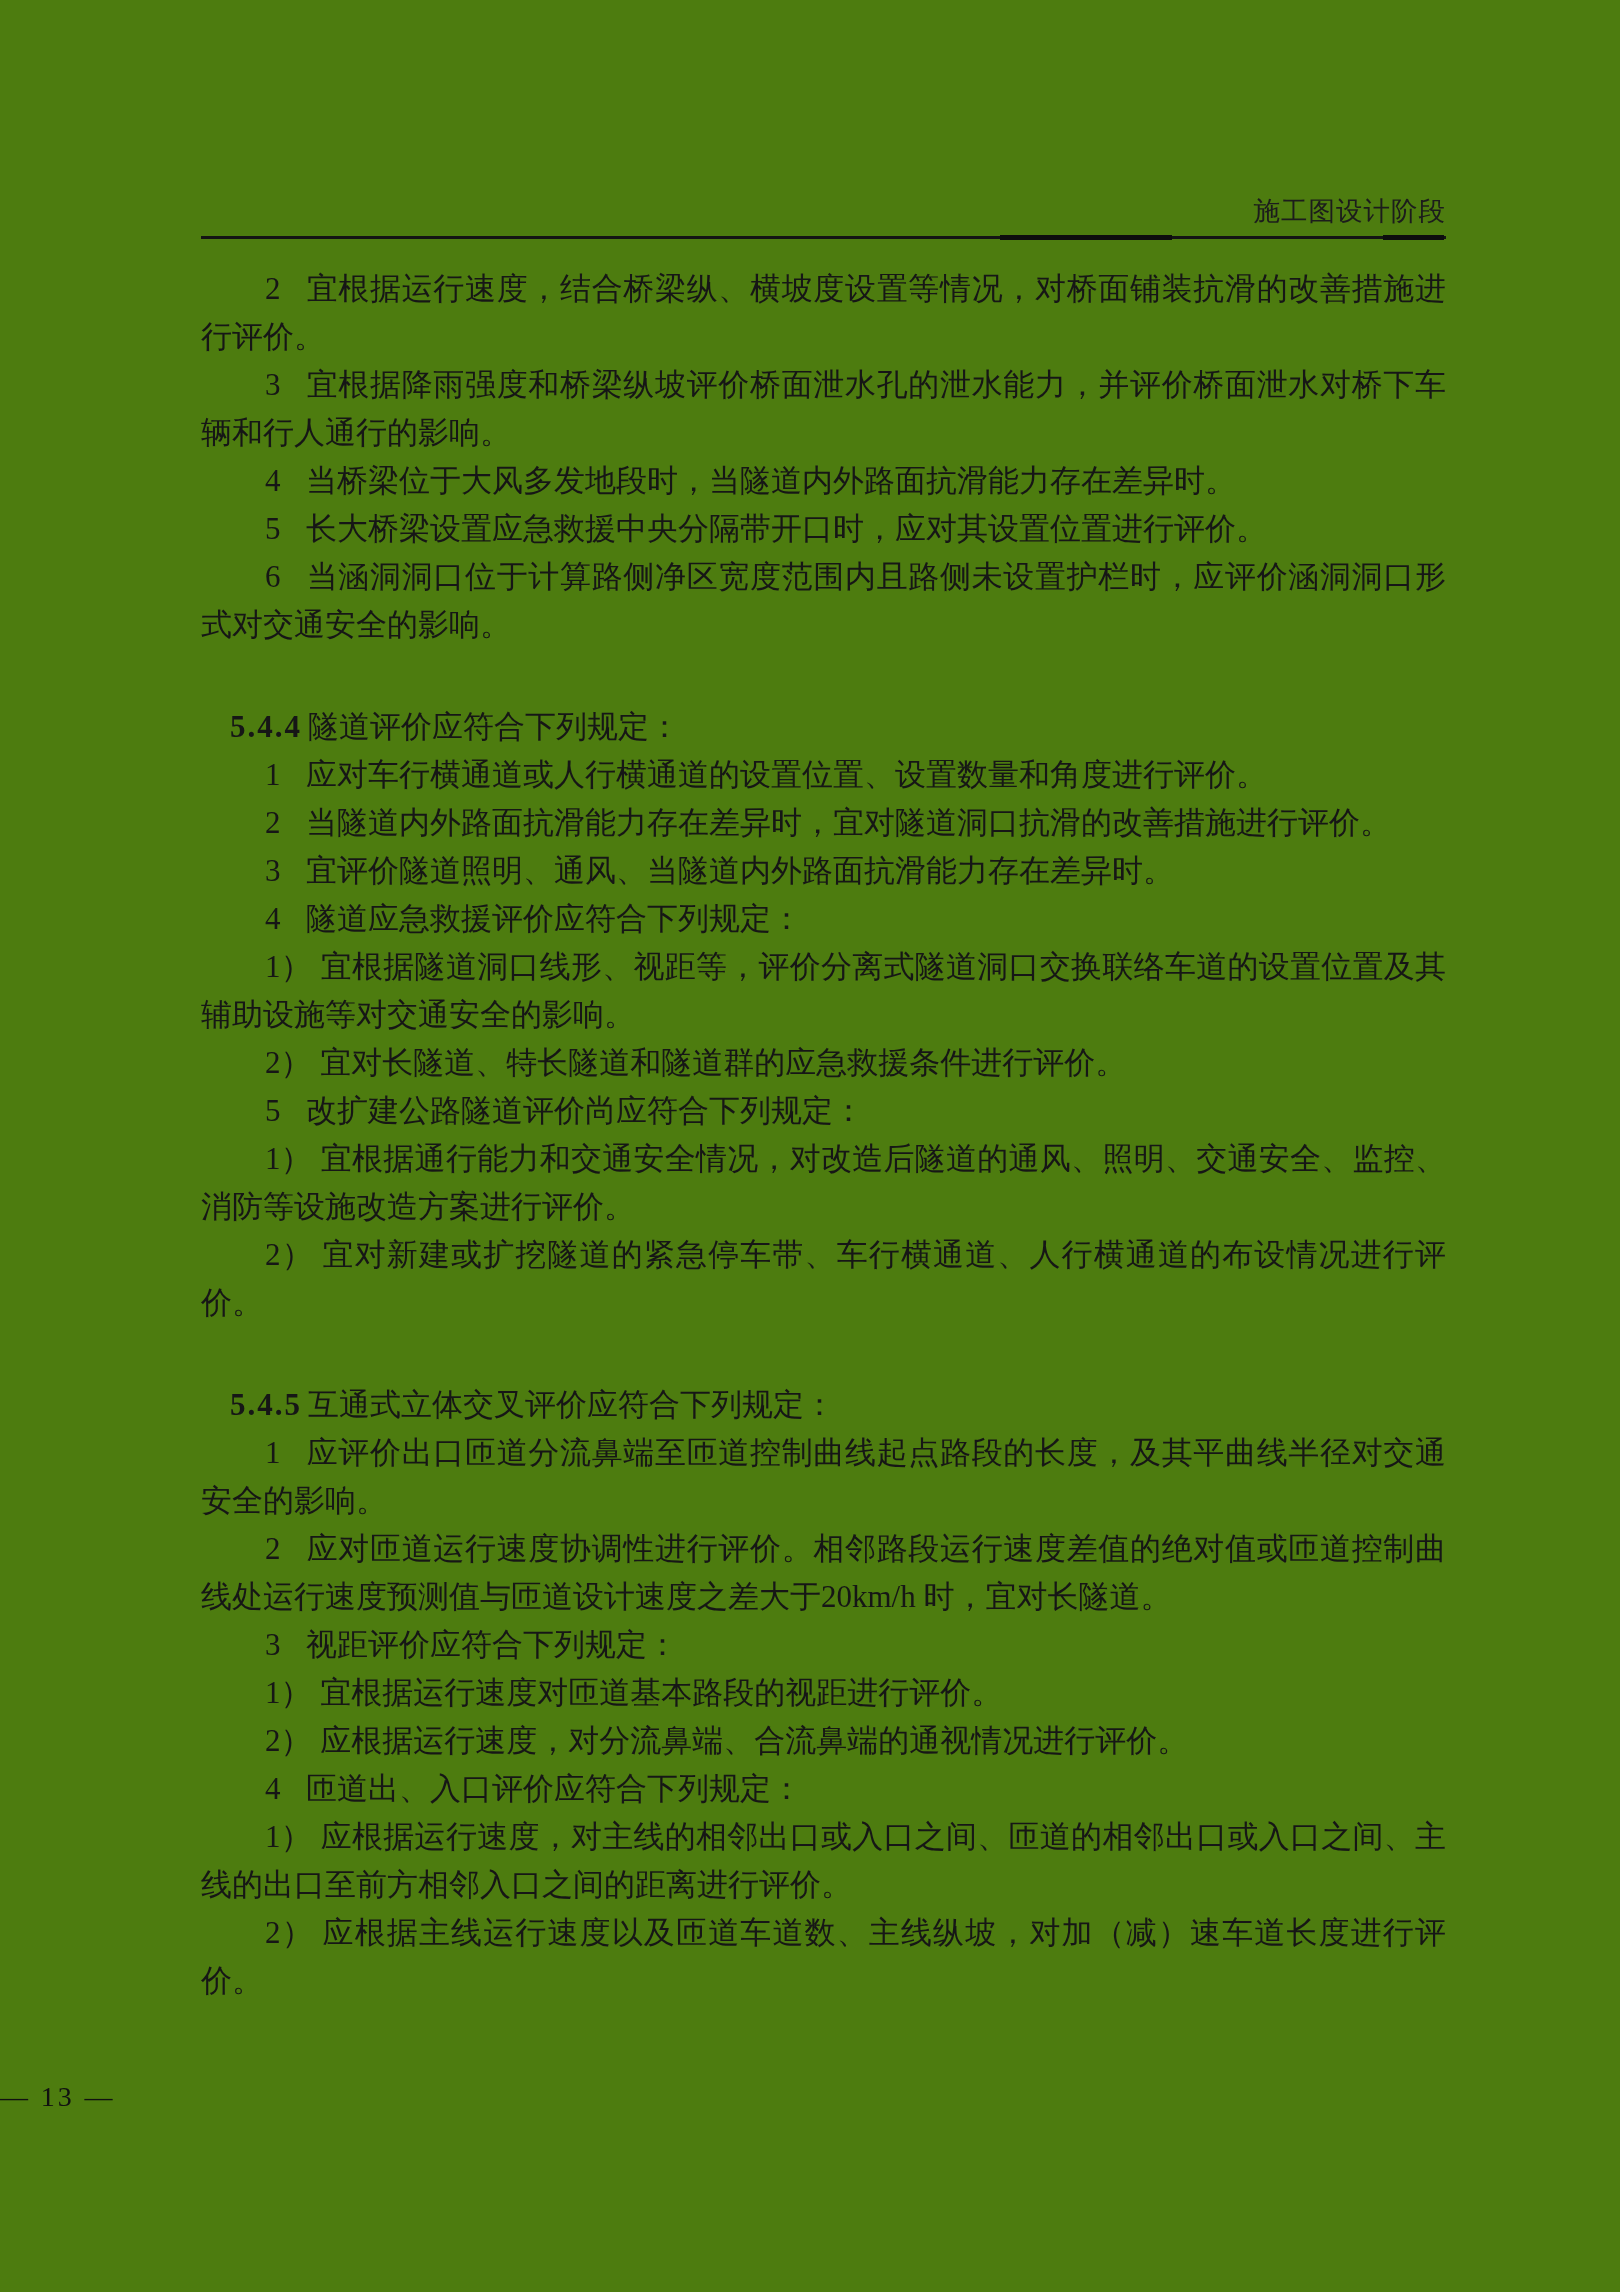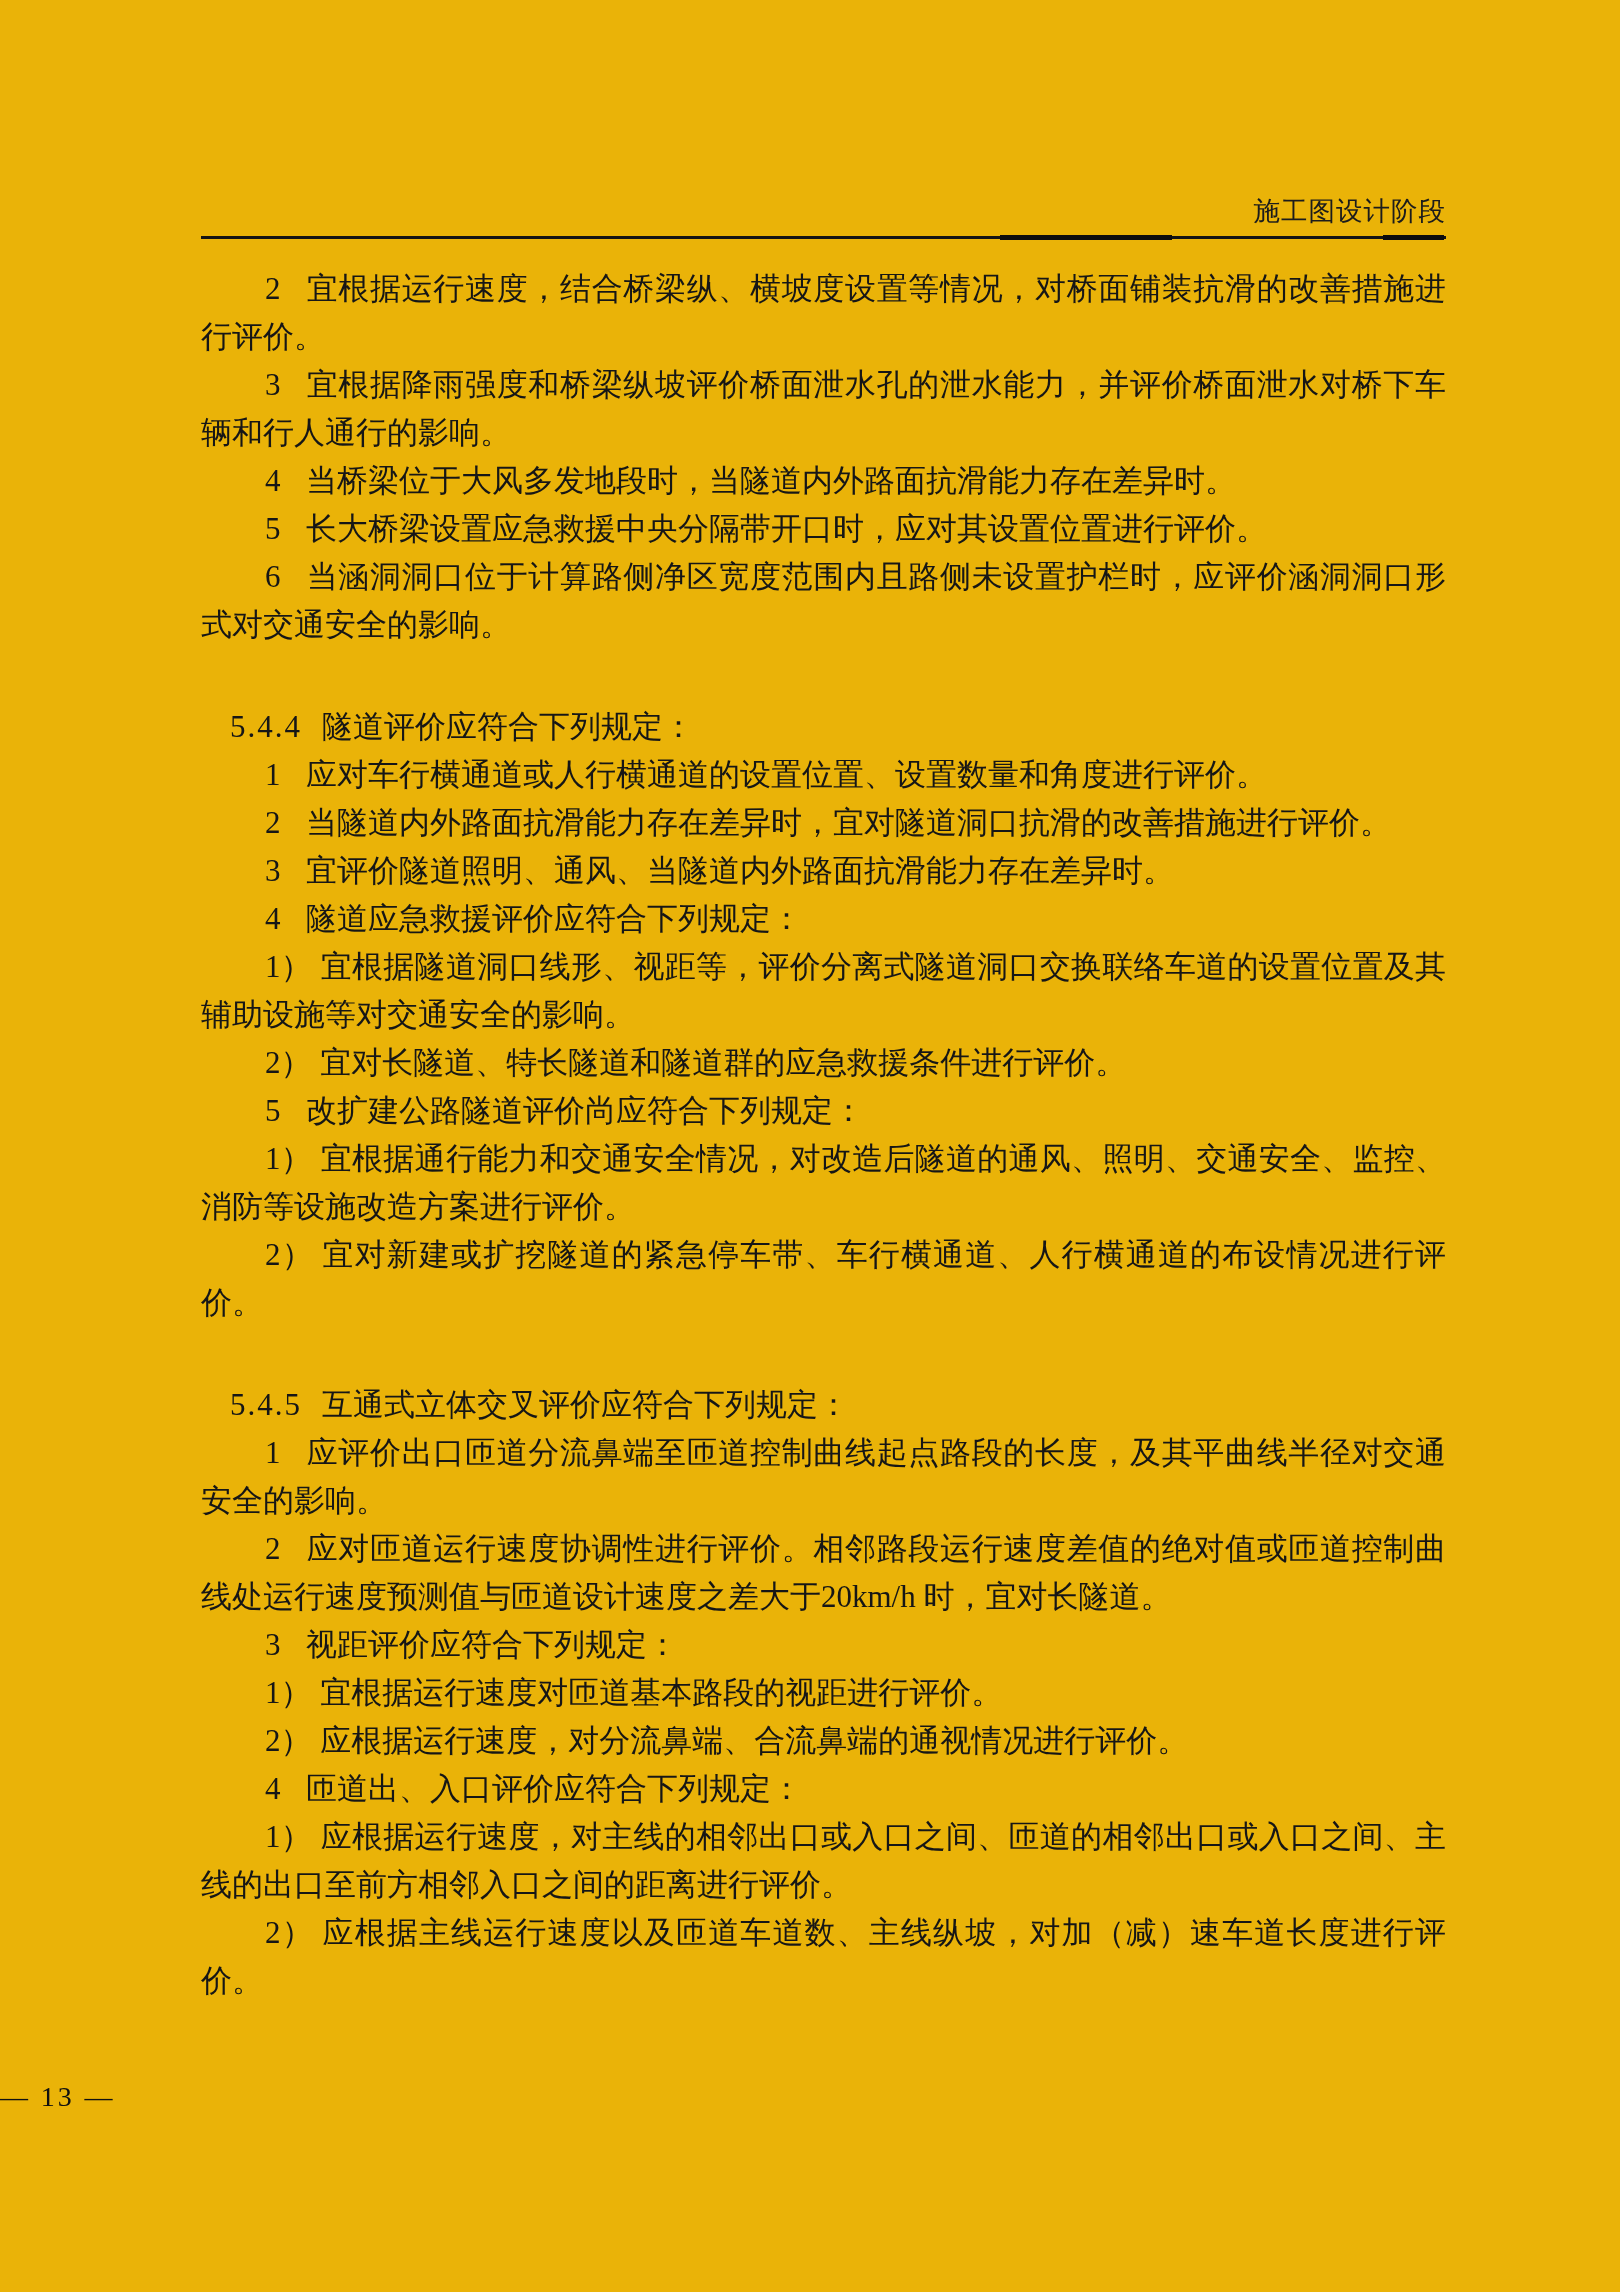--- a/index.html
+++ b/index.html
@@ -1,21 +1,21 @@
 <!DOCTYPE html>
 <html lang="zh"><head>
 <meta charset="utf-8">
 <title>施工图设计阶段 — 13</title>
 <style>
   html,body{ margin:0; padding:0; background:#e8e8e8; }
   .page{
     position:relative;
     width:1620px; height:2293px;
     margin:0 auto;
-    background:#eab308;
+    background:#4d7c0f;
     color:#161616;
     font-family:"Liberation Serif","DejaVu Serif",serif;
     overflow:hidden;
   }
   
   .running-head{
     position:absolute;
     top:197px; right:174px;
     font-size:26.5px;
     line-height:29px;
@@ -56,23 +56,23 @@
   .doc p{ margin:0; padding:0; }
   .block.item, .block.subitem{ text-indent:64px; }
   .block.item .num{ margin-right:25.5px; }
   .block.subitem .num{ margin-right:8.8px; }
   .block.section{
     text-indent:0;
     padding-left:29px;
     margin-top:54px;
   }
   .block.section .num{
-    font-weight:normal;
+    font-weight:bold;
     letter-spacing:2px;
-    margin-right:20px;
+    margin-right:6px;
   }
   
   .folio{
     position:absolute;
     left:0; right:0;
     top:2080px;
     text-align:left;
     font-size:28px;
     line-height:33px;
     color:#111111;

